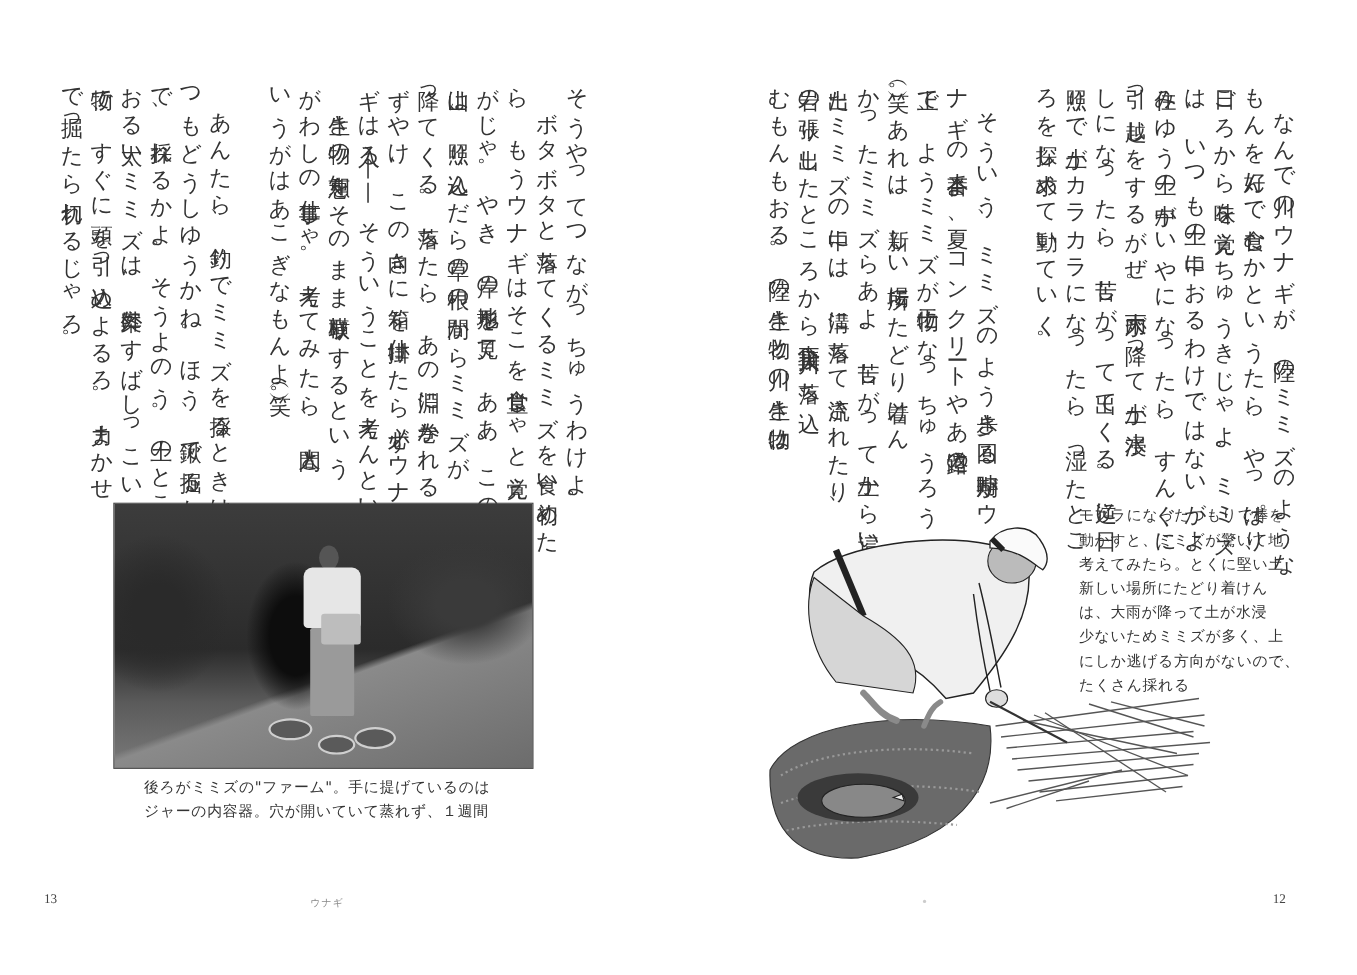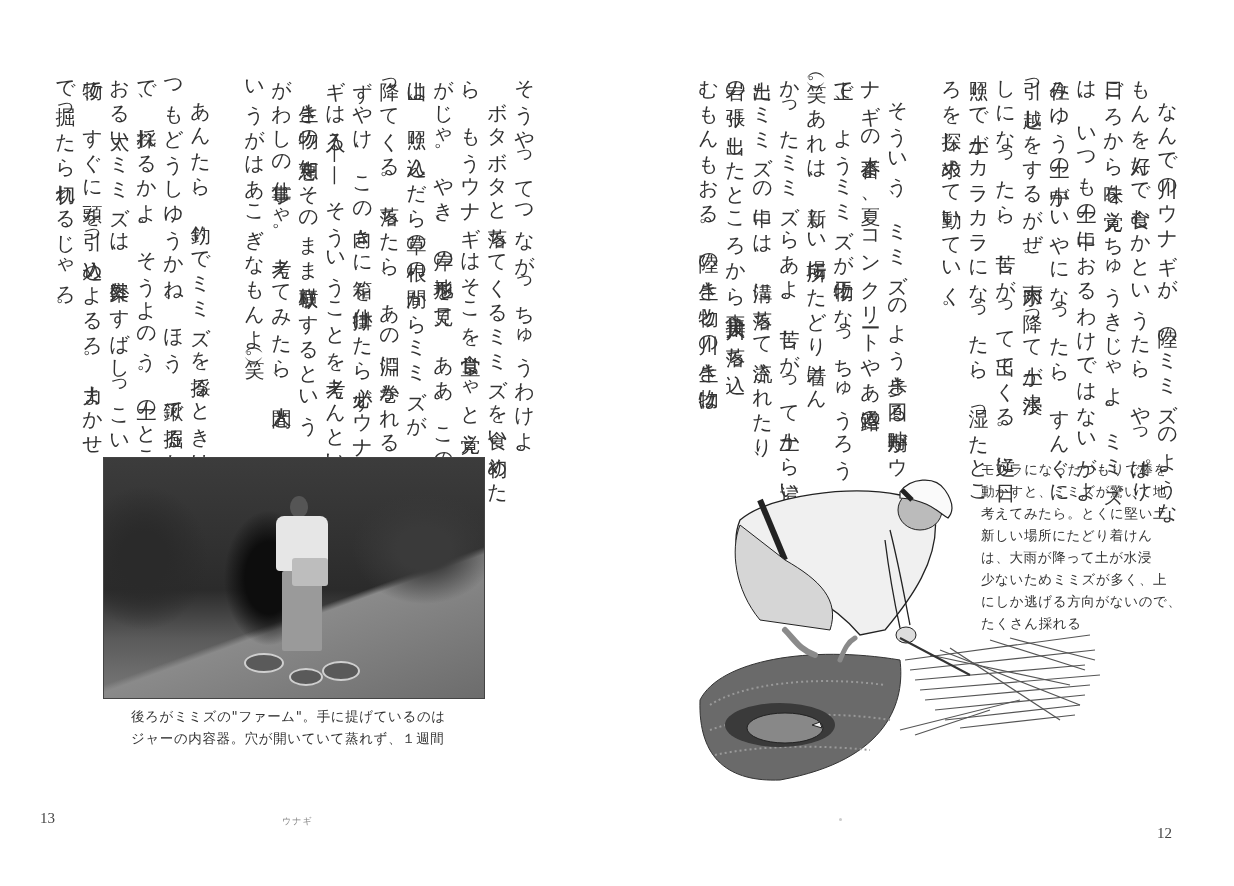--- a/index.html
+++ b/index.html
@@ -50,21 +50,21 @@
   }
   .caption-left { left: 131px; top: 705px; width: 330px; }
   .caption-right { left: 981px; top: 458px; width: 230px; }
   .caption .line { display: block; white-space: nowrap; }
 
   .illustration {
     position: absolute; left: 690px; top: 470px; width: 420px; height: 320px;
   }
 
   .folio {
-    position: absolute; top: 810px; font-size: 15px; color: #444;
+    position: absolute; top: 810px; font-size: 12px; color: #444;
     font-family: "Liberation Serif", serif;
   }
   .folio-left { left: 40px; }
   .folio-right { left: 1157px; }
   .running-head {
     position: absolute; top: 815px; left: 282px; font-size: 9px; color: #888;
     font-family: "DejaVu Sans", sans-serif; letter-spacing: 1px;
   }
   .dot-mark {
     position: absolute; top: 818px; left: 839px; width: 3px; height: 3px; background: #ccc; border-radius: 50%;
@@ -185,14 +185,14 @@
     <path d="M195 70 C 200 110, 205 135, 210 158" stroke="#222" stroke-width="1.3" fill="none"></path>
     <ellipse cx="216" cy="165" rx="10" ry="8" fill="#ddd" stroke="#222"></ellipse>
     <path d="M210 168 L 280 205" stroke="#333" stroke-width="2"></path>
 
     <ellipse cx="230" cy="40" rx="22" ry="20" fill="#bbb" stroke="#222"></ellipse>
     <path d="M210 22 C 220 8, 245 5, 255 20 C 262 30, 265 40, 258 48 C 250 44, 240 30, 210 28 Z" fill="#fafafa" stroke="#222" stroke-width="1.2"></path>
     <path d="M212 20 L 222 30" stroke="#222" stroke-width="5"></path>
   </svg>
 
   <div class="dot-mark" style="left:222px;"></div>
-  <div class="folio folio-right" style="left:540px;margin-top:15px;">12</div>
+  <div class="folio folio-right" style="left:540px;">12</div>
 </div>
 
 </body></html>

